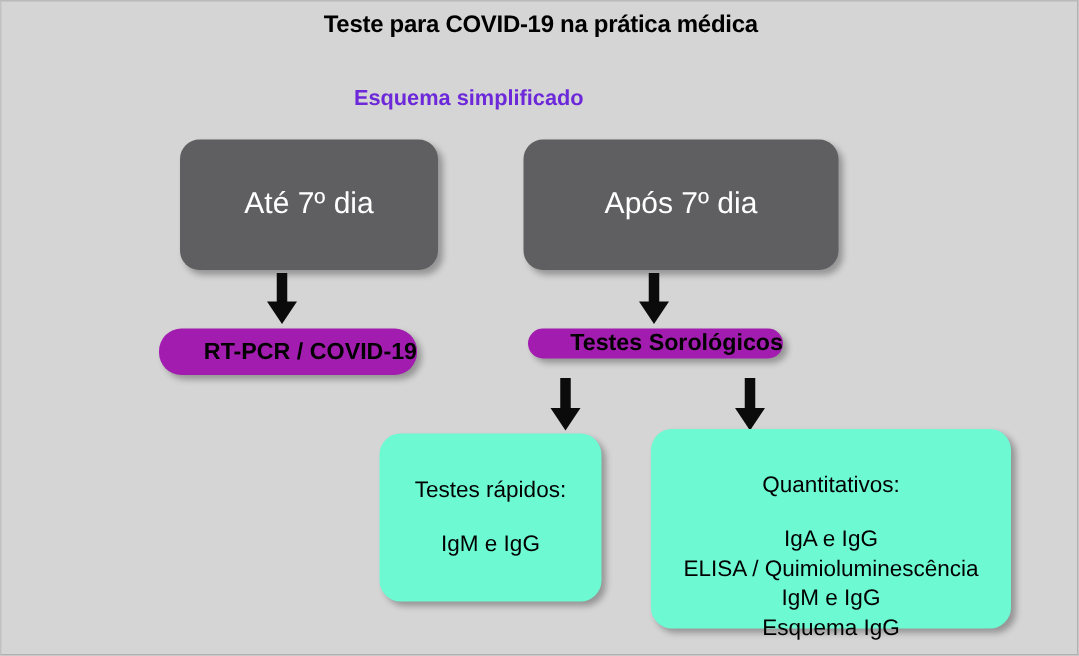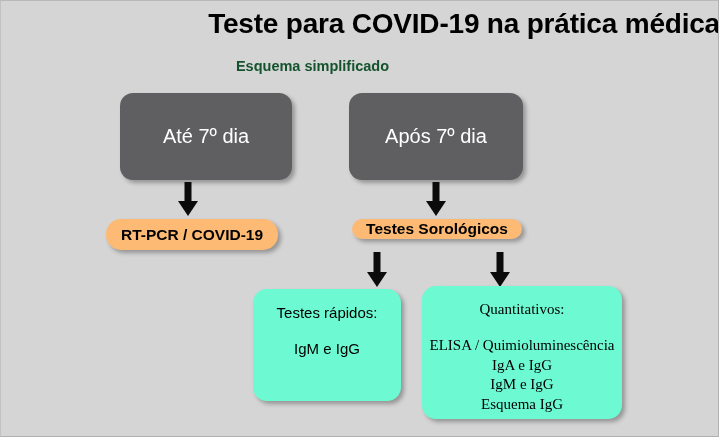--- a/index.html
+++ b/index.html
@@ -25,36 +25,36 @@
     border-bottom: 1px solid #b0b0b0;
     overflow: hidden;
   }
 
   
   .title {
     position: absolute;
     left: 0;
     top: 7px;
     width: 719px;
-    text-align: right;
-    font-size: 28px;
+    text-align: center;
+    font-size: 16px;
     font-weight: bold;
     color: #000000;
     letter-spacing: -0.2px;
     white-space: nowrap;
   }
   .subtitle {
     position: absolute;
     left: 0;
     top: 57px;
     width: 623px;
     text-align: center;
     font-size: 14.5px;
     font-weight: bold;
-    color: #14532d;
+    color: #6d28d9;
     white-space: nowrap;
   }
 
   
   .node {
     position: absolute;
     box-sizing: border-box;
     display: flex;
     align-items: center;
     justify-content: center;
@@ -64,36 +64,37 @@
 
   .node-gray {
     background: #5f5f61;
     color: #ffffff;
     border-radius: 13px;
     font-size: 20px;
     font-weight: normal;
   }
 
   .node-yellow {
-    background: #fdba74;
+    background: #a21caf;
     color: #000000;
     border-radius: 15px;
     font-size: 15.5px;
     font-weight: bold;
+    justify-content: flex-end;
   }
 
   .node-green {
     background: #6dfad3;
     color: #000000;
     border-radius: 14px;
     font-size: 15px;
     font-weight: normal;
     line-height: 1.32;
     align-items: flex-start;
-    padding-top: 14px;
+    padding-top: 28px;
   }
 
   .node-green .lines {
     width: 100%;
   }
   .node-green .head {
     display: block;
     margin-bottom: 16px;
   }
   .node-green .row {
@@ -139,21 +140,21 @@
 
   <div class="arrow" style="left:177px; top:181px; width:20px; height:34px;">
     <div class="shaft" style="width:7px; height:20px;"></div>
     <div class="head"></div>
   </div>
 
   <div class="node node-yellow" style="left:105px; top:218px; width:172px; height:31px;">
     <span>RT-PCR / COVID-19</span>
   </div>
 
-  <div class="node node-gray" style="left:348px; top:92px; width:174px; height:87px;align-items:center;">
+  <div class="node node-gray" style="left:348px; top:92px; width:210px; height:87px;align-items:center;">
     <span>Após 7º dia</span>
   </div>
 
   <div class="arrow" style="left:425px; top:181px; width:20px; height:34px;">
     <div class="shaft" style="width:7px; height:20px;"></div>
     <div class="head"></div>
   </div>
 
   <div class="node node-yellow" style="left:351px; top:218px; width:170px; height:20px;">
     <span>Testes Sorológicos</span>
@@ -169,23 +170,23 @@
     <div class="head"></div>
   </div>
 
   <div class="node node-green" style="left:252px; top:288px; width:148px; height:112px;">
     <div class="lines">
       <span class="head">Testes rápidos:</span>
       <span class="row">IgM e IgG</span>
     </div>
   </div>
 
-  <div class="node node-green" style="left:421px; top:285px; width:200px; height:133px;font-family:Liberation Serif, serif;">
+  <div class="node node-green" style="left:433px; top:285px; width:240px; height:133px;">
     <div class="lines">
       <span class="head">Quantitativos:</span>
+      <span class="row">IgA e IgG</span>
       <span class="row">ELISA / Quimioluminescência</span>
-      <span class="row">IgA e IgG</span>
       <span class="row">IgM e IgG</span>
       <span class="row">Esquema IgG</span>
     </div>
   </div>
 
 </div>
 
 </body></html>

